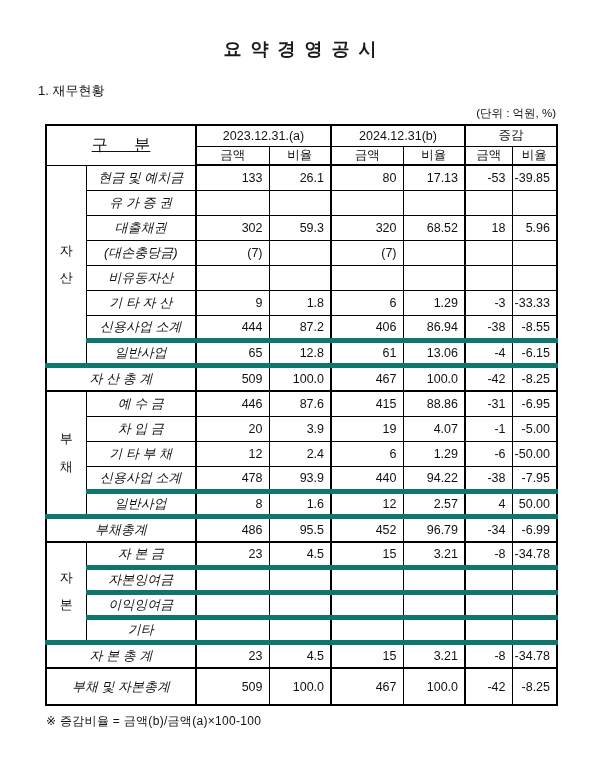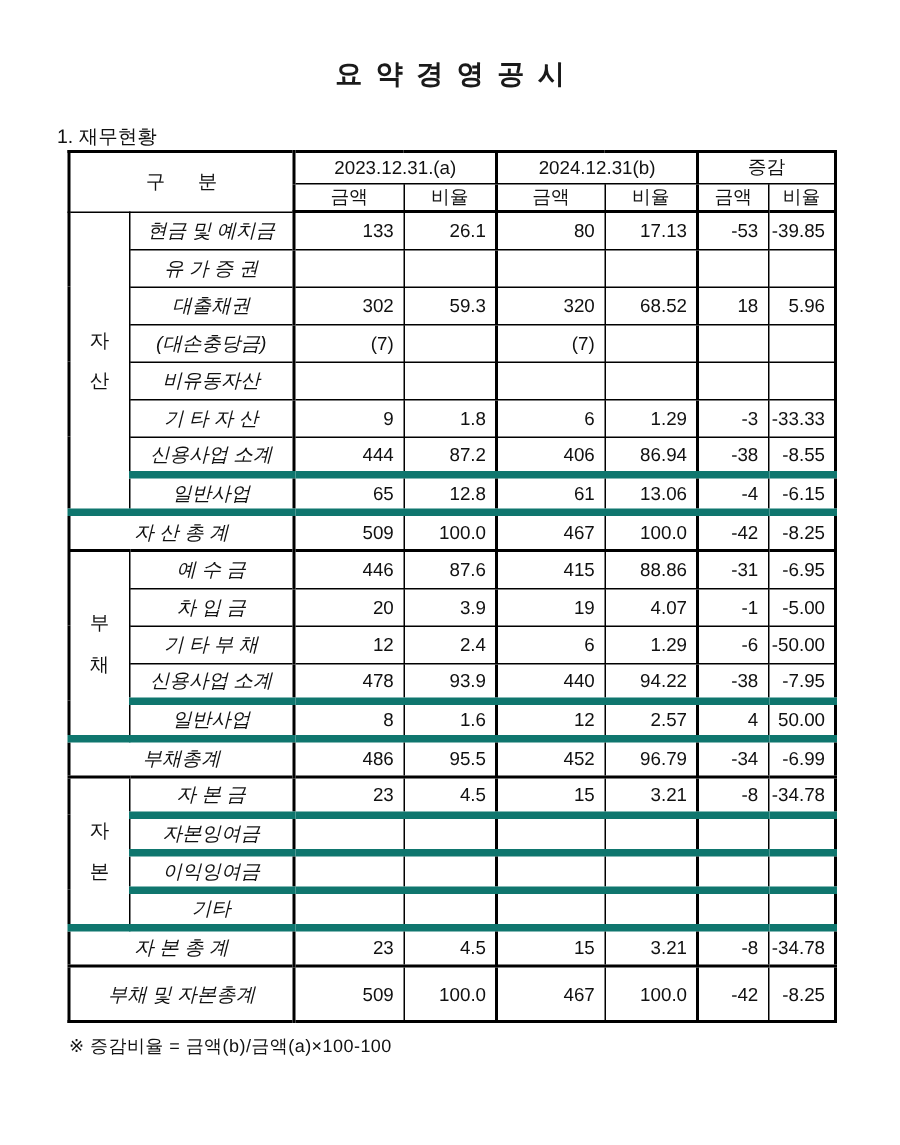--- a/index.html
+++ b/index.html
@@ -42,21 +42,21 @@
   }
   table.fin th, table.fin td {
     border: 1px solid #000;
     font-weight: normal;
     vertical-align: middle;
   }
   thead tr.h1 { height: 21px; }
   thead tr.h2 { height: 19px; margin-top: 24px; }
   thead th { font-size: 12.5px; text-align: center; }
   thead tr.h2 th { border-bottom: 2px solid #000; }
-  th.gubun { white-space: pre; border-bottom: 2px solid #000; font-size: 13px; }
+  th.gubun { white-space: pre; border-bottom: 2px solid #000; font-size: 16px; text-decoration: underline; }
 
   tbody tr { height: 25px; }
   tr.total { height: 26px; }
   tr.grand { height: 37px; }
 
   td.group { white-space: pre-line; text-align: center; font-size: 13px; line-height: 2.1; }
   td.label { text-align: center; font-size: 13px; white-space: pre; font-style: italic; }
   td.num  { text-align: right; font-size: 12.5px; padding-right: 6px; }
 
   tr.dot   td { border-top: 1px dotted #8f8f8f; }
@@ -73,20 +73,21 @@
 </style>
 </head>
 <body>
 
 <div class="page">
 
   <h1 class="doc-title">요약경영공시</h1>
 
   <div class="section-heading">1. 재무현황</div>
 
+  <div class="unit-note">(단위 : 억원, %)</div>
 
   <table class="fin">
     <colgroup>
       <col style="width:40px">
         <col style="width:110px">
       <col style="width:73px">
         <col style="width:62px">
       <col style="width:72px">
         <col style="width:62px">
       <col style="width:47px">

